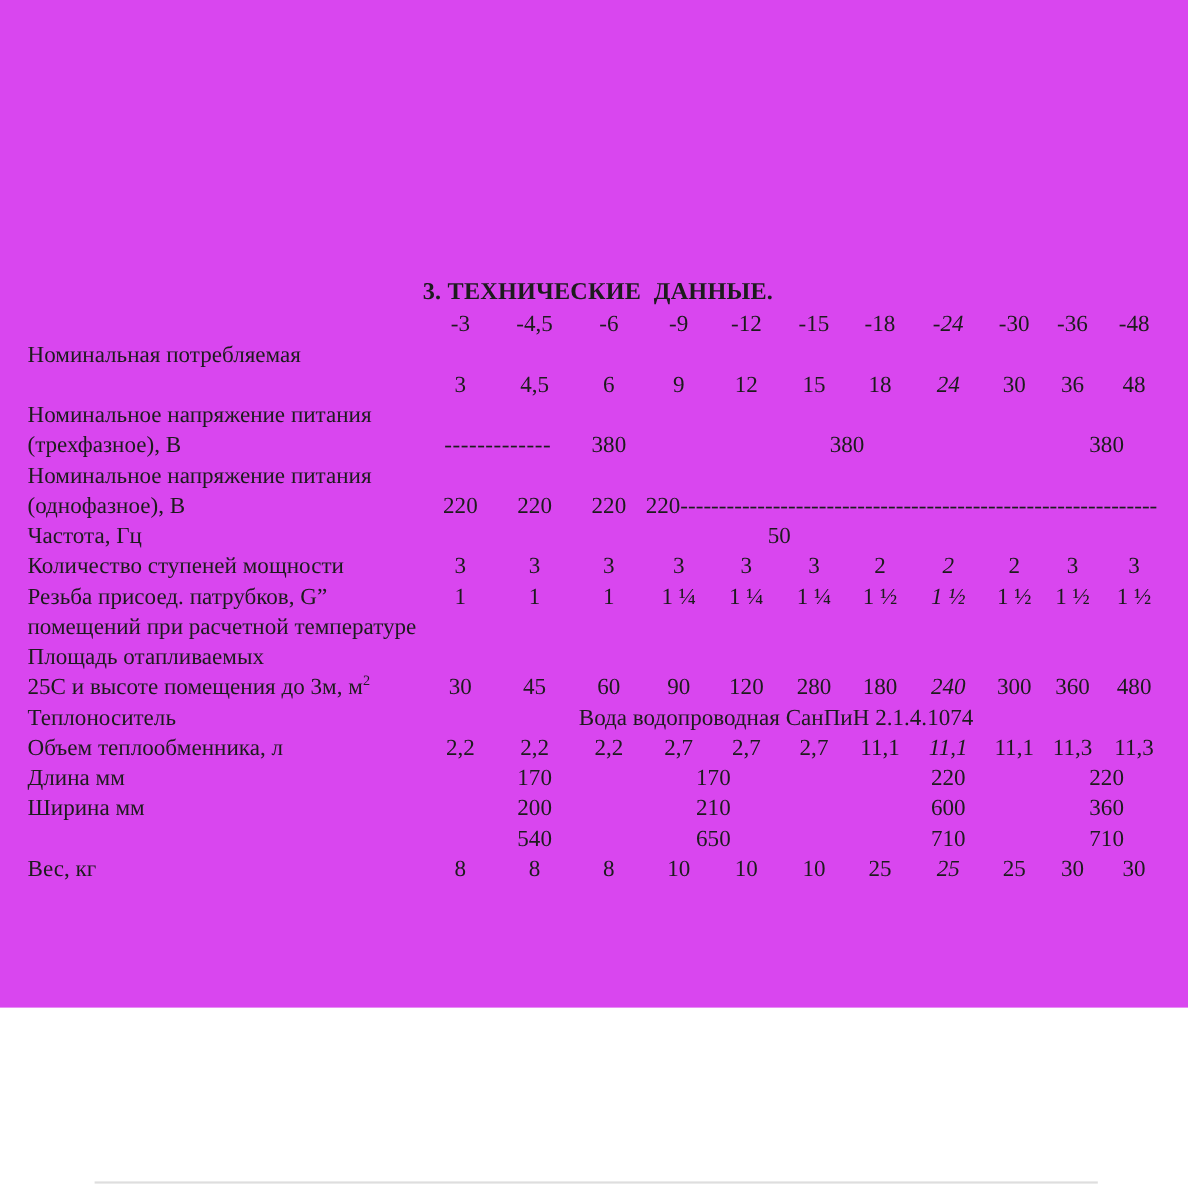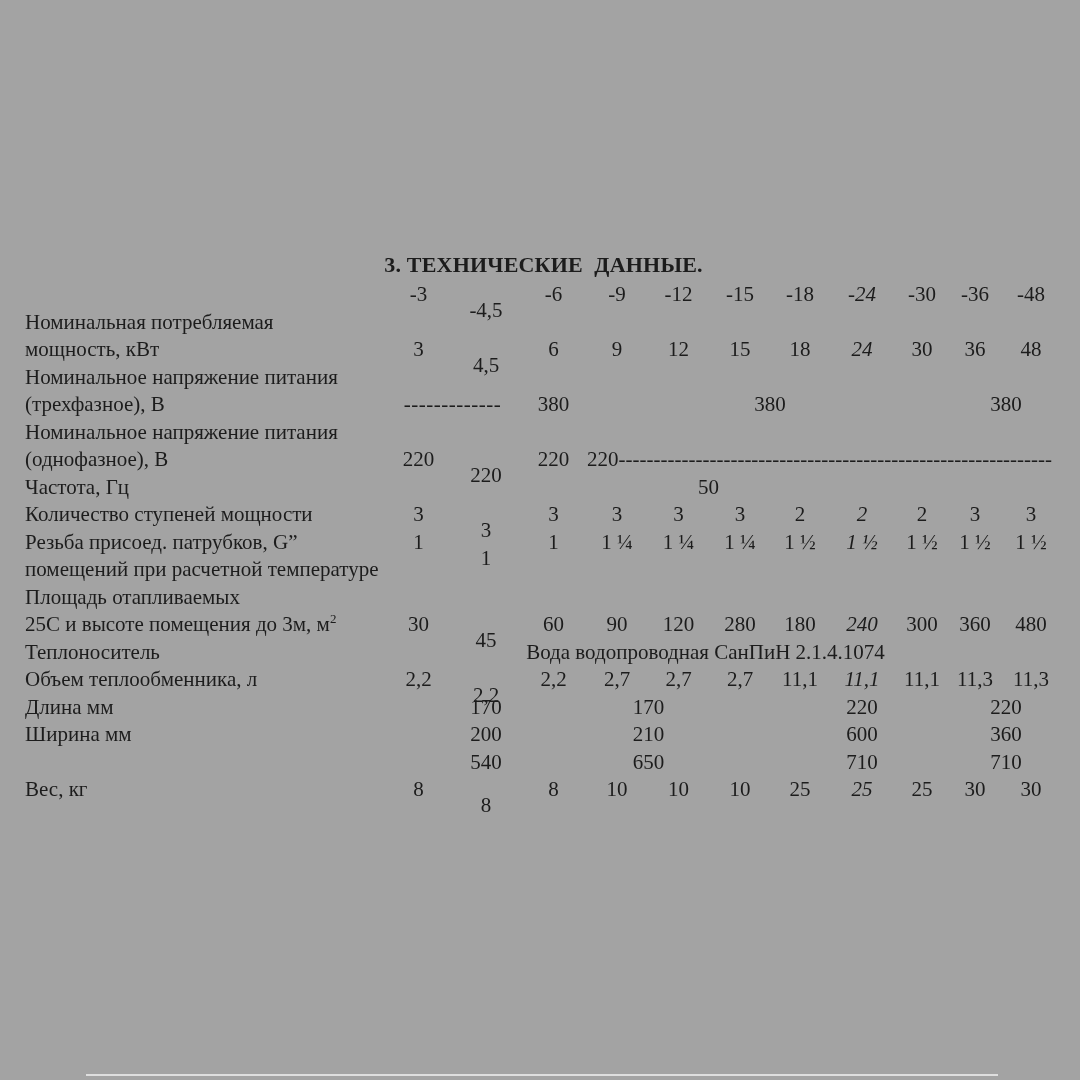--- a/index.html
+++ b/index.html
@@ -8,22 +8,22 @@
     background: #ffffff;
     width: 1080px;
     height: 1080px;
     overflow: hidden;
     font-family: "Liberation Serif", "DejaVu Serif", serif;
     color: #1c1c1c;
   }
   .page {
     position: relative;
     width: 1080px;
-    height: 1080px;
-    background: #a3a3a3;
+    height: 916px;
+    background: #d946ef;
   }
   .doc {
     position: absolute;
     left: 25px;
     top: 250px;
     width: 1037px;
   }
   .title {
     text-align: center;
     font-weight: bold;
@@ -41,21 +41,21 @@
     line-height: 27.5px;
     white-space: nowrap;
   }
   .lab {
     grid-column: 1;
     text-align: left;
     overflow: visible;
   }
   .c { text-align: center; }
   .c1  { grid-column: 2; }
-  .c2  { grid-column: 3; margin-top: 16px; }
+  .c2  { grid-column: 3; }
   .c3  { grid-column: 4; }
   .c4  { grid-column: 5; }
   .c5  { grid-column: 6; }
   .c6  { grid-column: 7; }
   .c7  { grid-column: 8; }
   .c8  { grid-column: 9; font-style: italic; }
   .c9  { grid-column: 10; }
   .c10 { grid-column: 11; }
   .c11 { grid-column: 12; }
   .span-dash      { grid-column: 2 / span 2; text-align: center; letter-spacing: 0.5px; }
@@ -98,21 +98,20 @@
       <div class="c c9">-30</div>
       <div class="c c10">-36</div>
       <div class="c c11">-48</div>
     </div>
 
     <div class="r">
       <div class="lab">Номинальная потребляемая</div>
     </div>
 
     <div class="r">
-      <div class="lab">мощность, кВт</div>
       <div class="c c1">3</div>
       <div class="c c2">4,5</div>
       <div class="c c3">6</div>
       <div class="c c4">9</div>
       <div class="c c5">12</div>
       <div class="c c6">15</div>
       <div class="c c7">18</div>
       <div class="c c8">24</div>
       <div class="c c9">30</div>
       <div class="c c10">36</div>

